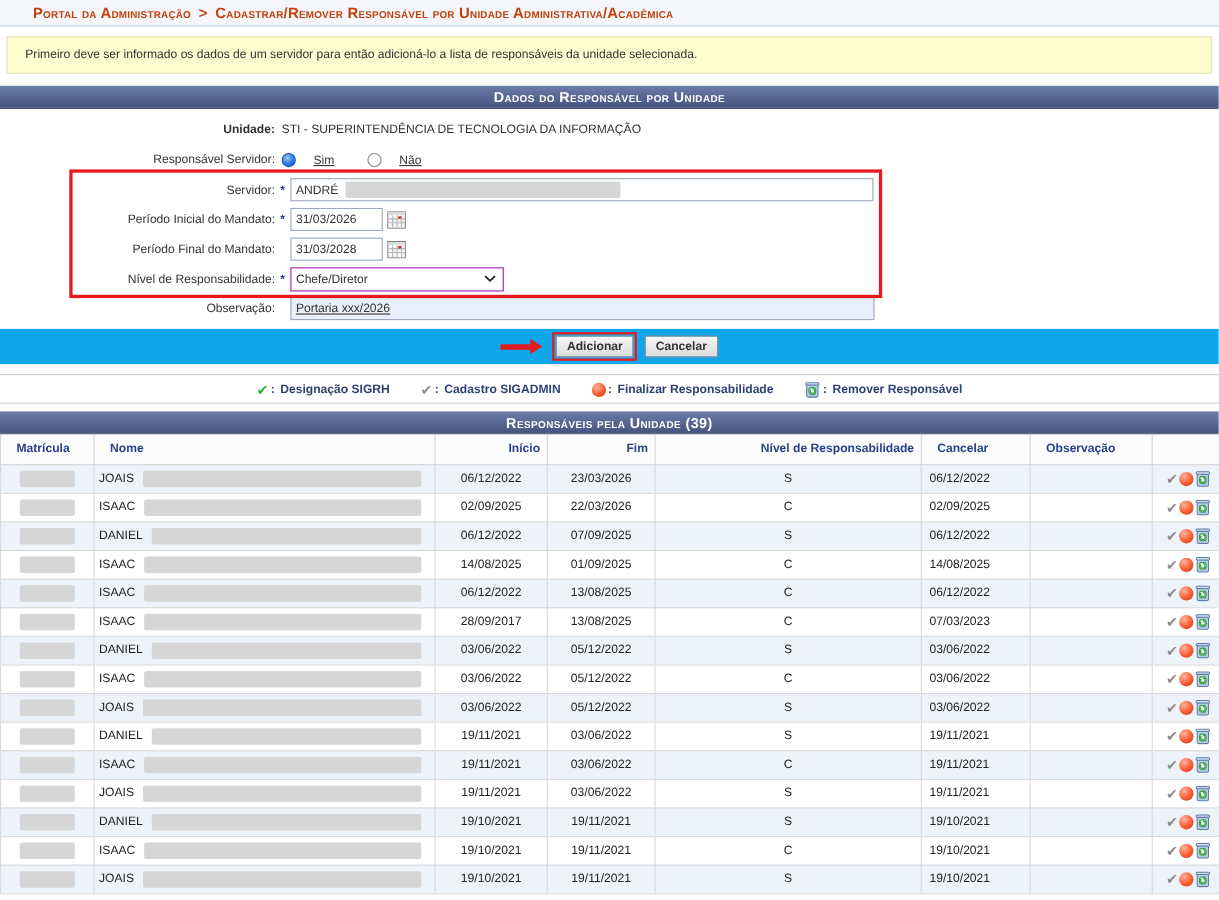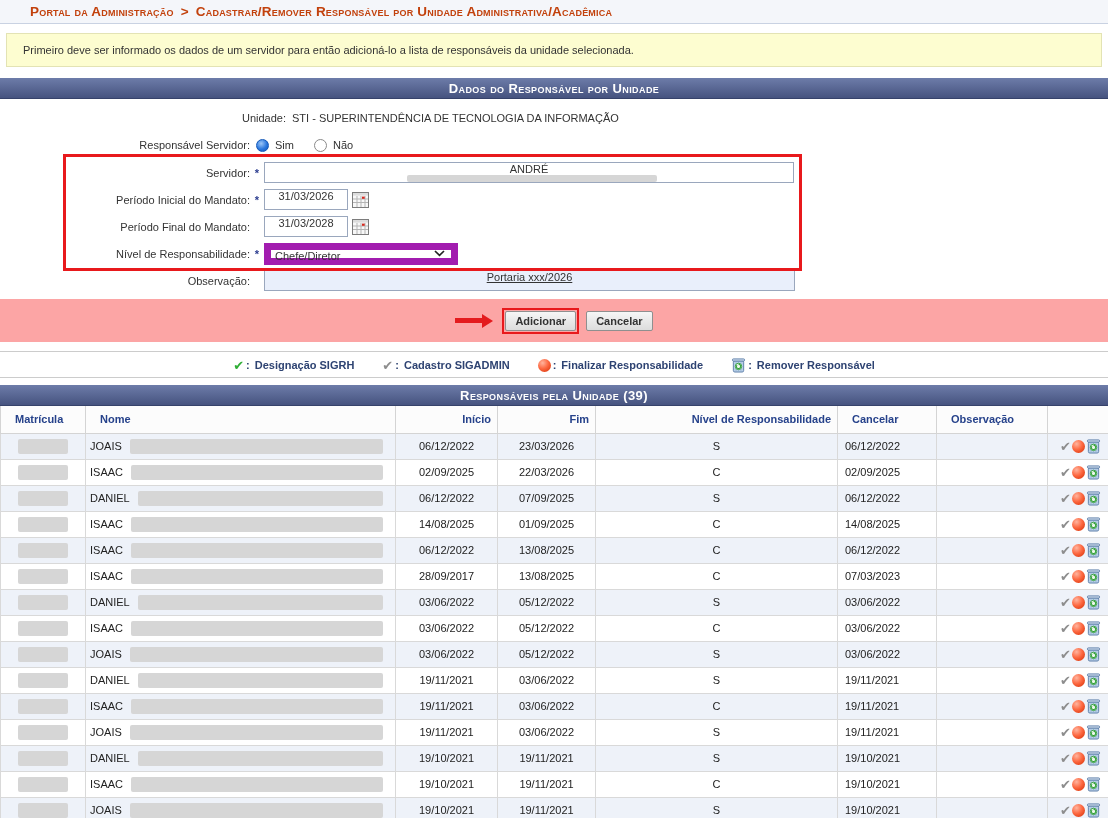--- a/index.html
+++ b/index.html
@@ -26,47 +26,47 @@
     background:linear-gradient(180deg,#6d7ca9 0%,#57659655 40%,#46537f 100%), #4c5a8a;
     background:linear-gradient(180deg,#6d7ca9,#46537f);
     font-variant:small-caps; font-weight:bold; font-size:13px; letter-spacing:.4px;
     border-bottom:1px solid #36426a;
   }
   
   .form-area { position:relative; padding-top:6px; }
   .frow { display:flex; align-items:center; height:26px; }
   .frow.tall { height:27px; }
   .flabel { width:250px; text-align:right; flex:none; color:#333; }
-  .flabel.b { font-weight:normal;margin-left:36px; }
+  .flabel.b { font-weight:bold; }
   .fstar { width:14px; text-align:center; color:#2b3c8f; font-weight:bold; flex:none; }
   .fval { margin-left:6px; }
-  .radio-group { display:flex; align-items:flex-start; margin-left:6px; gap:6px; }
+  .radio-group { display:flex; align-items:flex-end; margin-left:6px; gap:16px;text-decoration:underline; }
   .radio { width:13px; height:13px; border-radius:50%; border:1px solid #8a8a8a; background:#fff; display:inline-block; flex:none; }
   .radio.checked { border-color:#1257b8; background:radial-gradient(circle at 38% 32%, #9cc6f7 0%, #2b77dd 55%, #0f57bb 100%); }
   .radio-lbl { margin-right:14px; }
   .inp {
     height:21px; border:1px solid #9aa7bd; background:#fff;
-    display:flex; align-items:center; padding:0 4px;flex-direction:column;
+    display:flex; align-items:center; padding:0 4px;
   }
   .servidor-inp { width:530px; }
   .date-inp { width:84px; margin-right:4px; }
   .obs-inp { width:531px; background:#e9effb;text-decoration:underline; }
   .redact { background:#d6d6d6; border-radius:2px; display:inline-block; }
   .servidor-redact { height:15px; width:250px; margin-left:6px; }
   .selectbox {
-    width:194px; height:22px; border:7px solid #a21caf; background:#fff;
-    display:flex; align-items:flex-start; justify-content:space-between; padding:0 6px 0 4px;
+    width:194px; height:22px; border:1px solid #a21caf; background:#fff;
+    display:flex; align-items:center; justify-content:space-between; padding:0 6px 0 4px;
   }
   .annot-box {
     position:absolute; left:63px; top:55px; width:739px; height:117px;
     border:3px solid #e8191c; pointer-events:none;
   }
   
   .btn-bar {
-    margin-top:5px; height:43px; background:#fca5a5;
+    margin-top:5px; height:32px; background:#0ea5e9;
     display:flex; align-items:center; justify-content:center; gap:7px;
   }
   .annot-arrow { display:flex; align-items:center; margin-right:2px; }
   .annot-arrow .shaft { width:27px; height:5px; background:#e41b1e; display:inline-block; }
   .annot-arrow .head {
     width:0; height:0; display:inline-block;
     border-left:11px solid #e41b1e; border-top:7px solid transparent; border-bottom:7px solid transparent;
   }
   .adicionar-wrap { border:2px solid #e8191c; padding:1px; line-height:0; }
   .btn {

